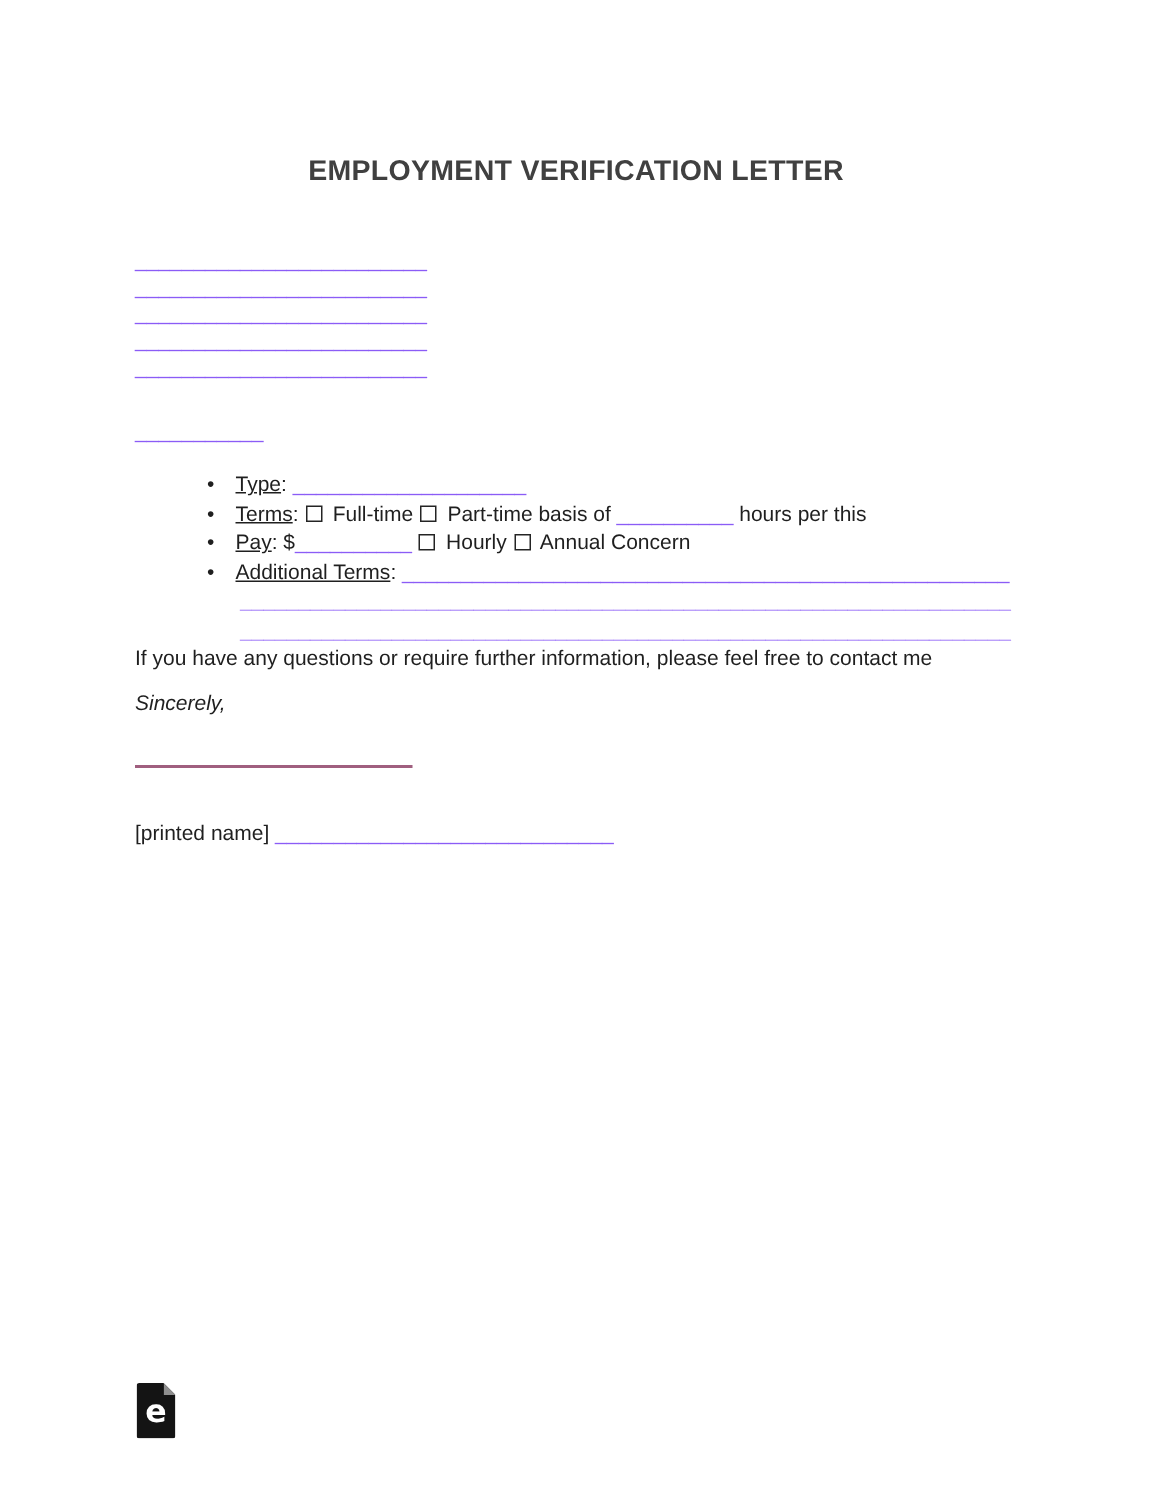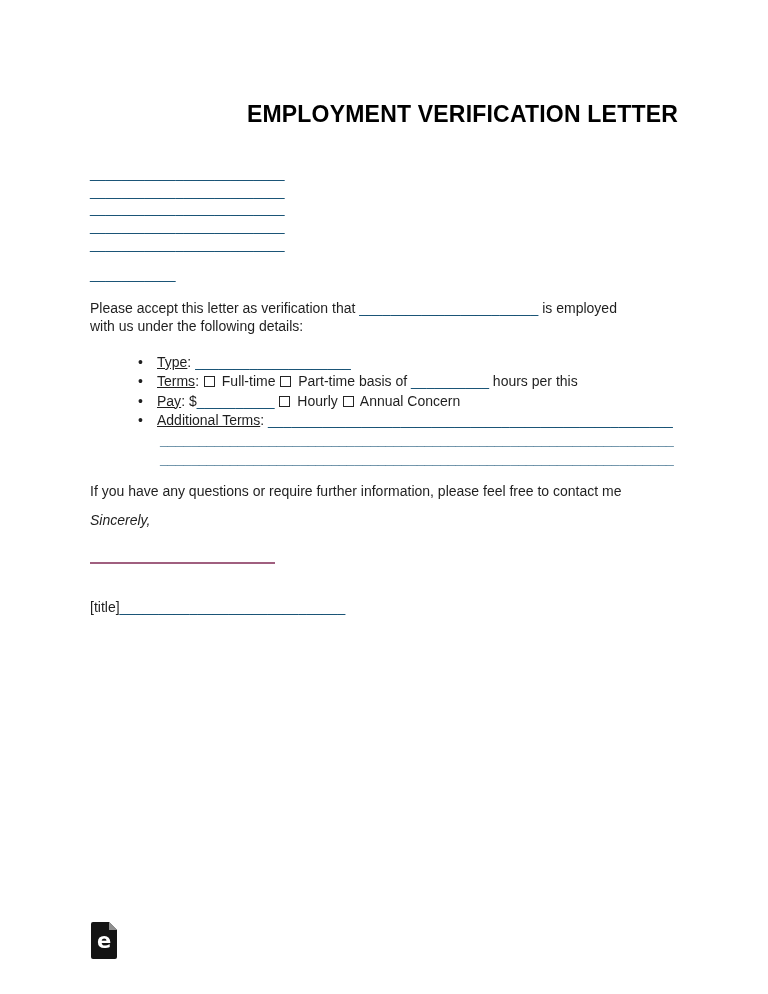--- a/index.html
+++ b/index.html
@@ -5,41 +5,41 @@
   html,body{margin:0;padding:0;}
   body{
     width:768px;height:994px;position:relative;overflow:hidden;
     background:#ffffff;color:#1f1f1f;
     font-family:"Liberation Sans",sans-serif;
     font-size:14px;line-height:17.7px;
   }
   .content{padding:0 90px;}
   .doc-title{
     margin:0;padding-top:103px;
-    font-size:23px;line-height:23px;font-weight:bold;
-    text-align:right;letter-spacing:.2px;color:#000000;
+    font-size:19px;line-height:23px;font-weight:bold;
+    text-align:center;letter-spacing:.2px;color:#404040;
   }
   .address-block{margin-top:39px;}
   .line{white-space:nowrap;}
-  .blank{color:#0c4a6e;}
-  .date-line{margin-top:12px;}
+  .blank{color:#8b5cf6;}
+  .date-line{margin-top:25px;}
   .subject{margin-top:13px;font-weight:bold;}
   .salutation{margin-top:15px;}
   .intro{margin-top:17px;}
   .bullets{margin-top:17px;line-height:19.5px;}
   .bullet{position:relative;padding-left:67px;}
   .dot{position:absolute;left:48px;top:0;}
   .cont{padding-left:70px;font-weight:bold;}
   .u{text-decoration:underline;}
   .cb{
     display:inline-block;width:11px;height:11px;
     border:1.5px solid #242424;box-sizing:border-box;
     vertical-align:-1px;margin:0 3px 0 1px;background:#fff;
   }
-  .contact{margin-top:13px;}
+  .contact{}
   .sincerely{margin-top:12px;font-style:italic;}
   .sig-line{margin-top:32px;width:185px;height:2px;background:#a05f7f;}
   .names{margin-top:35px;}
   .logo{position:absolute;left:91px;top:922px;width:26px;height:37px;}
   .logo-page{
     position:absolute;left:0;top:0;width:26px;height:37px;
     background:#141414;border-radius:2px;
     clip-path:polygon(0 0,18px 0,26px 8px,26px 37px,0 37px);
   }
   .logo-fold{
@@ -67,28 +67,20 @@
     <div class="line"><span class="blank">_________________________</span></div>
     <div class="line"><span class="blank">_________________________</span></div>
   </div>
 
   <div class="date-line line">
     <span class="blank">___________</span>
   </div>
 
 
 
-  <div class="intro">
-    <div class="line">
-      <span>Please accept this letter as verification that</span>
-      <span class="blank">_______________________</span>
-      <span>is employed</span>
-    </div>
-    <div class="line">with us under the following details:</div>
-  </div>
 
   <div class="bullets">
 
     <div class="bullet line">
       <span class="dot">•</span>
       <span class="u">Type</span><span>:</span>
       <span class="blank">____________________</span>
     </div>
 
     <div class="bullet line">
@@ -125,21 +117,22 @@
   <div class="contact">
     <div class="line">If you have any questions or require further information, please feel free to contact me</div>
   </div>
 
   <div class="sincerely line">Sincerely,</div>
 
   <div class="sig-line"></div>
 
   <div class="names">
     <div class="line">
-      <span>[title]</span><span class="blank">_____________________________</span>
+      <span>[printed name]</span>
+      <span class="blank">_____________________________</span>
     </div>
   </div>
 
 </div>
 
 <div class="logo">
   <div class="logo-page"></div>
   <div class="logo-fold"></div>
   <div class="logo-e">e</div>
 </div>

